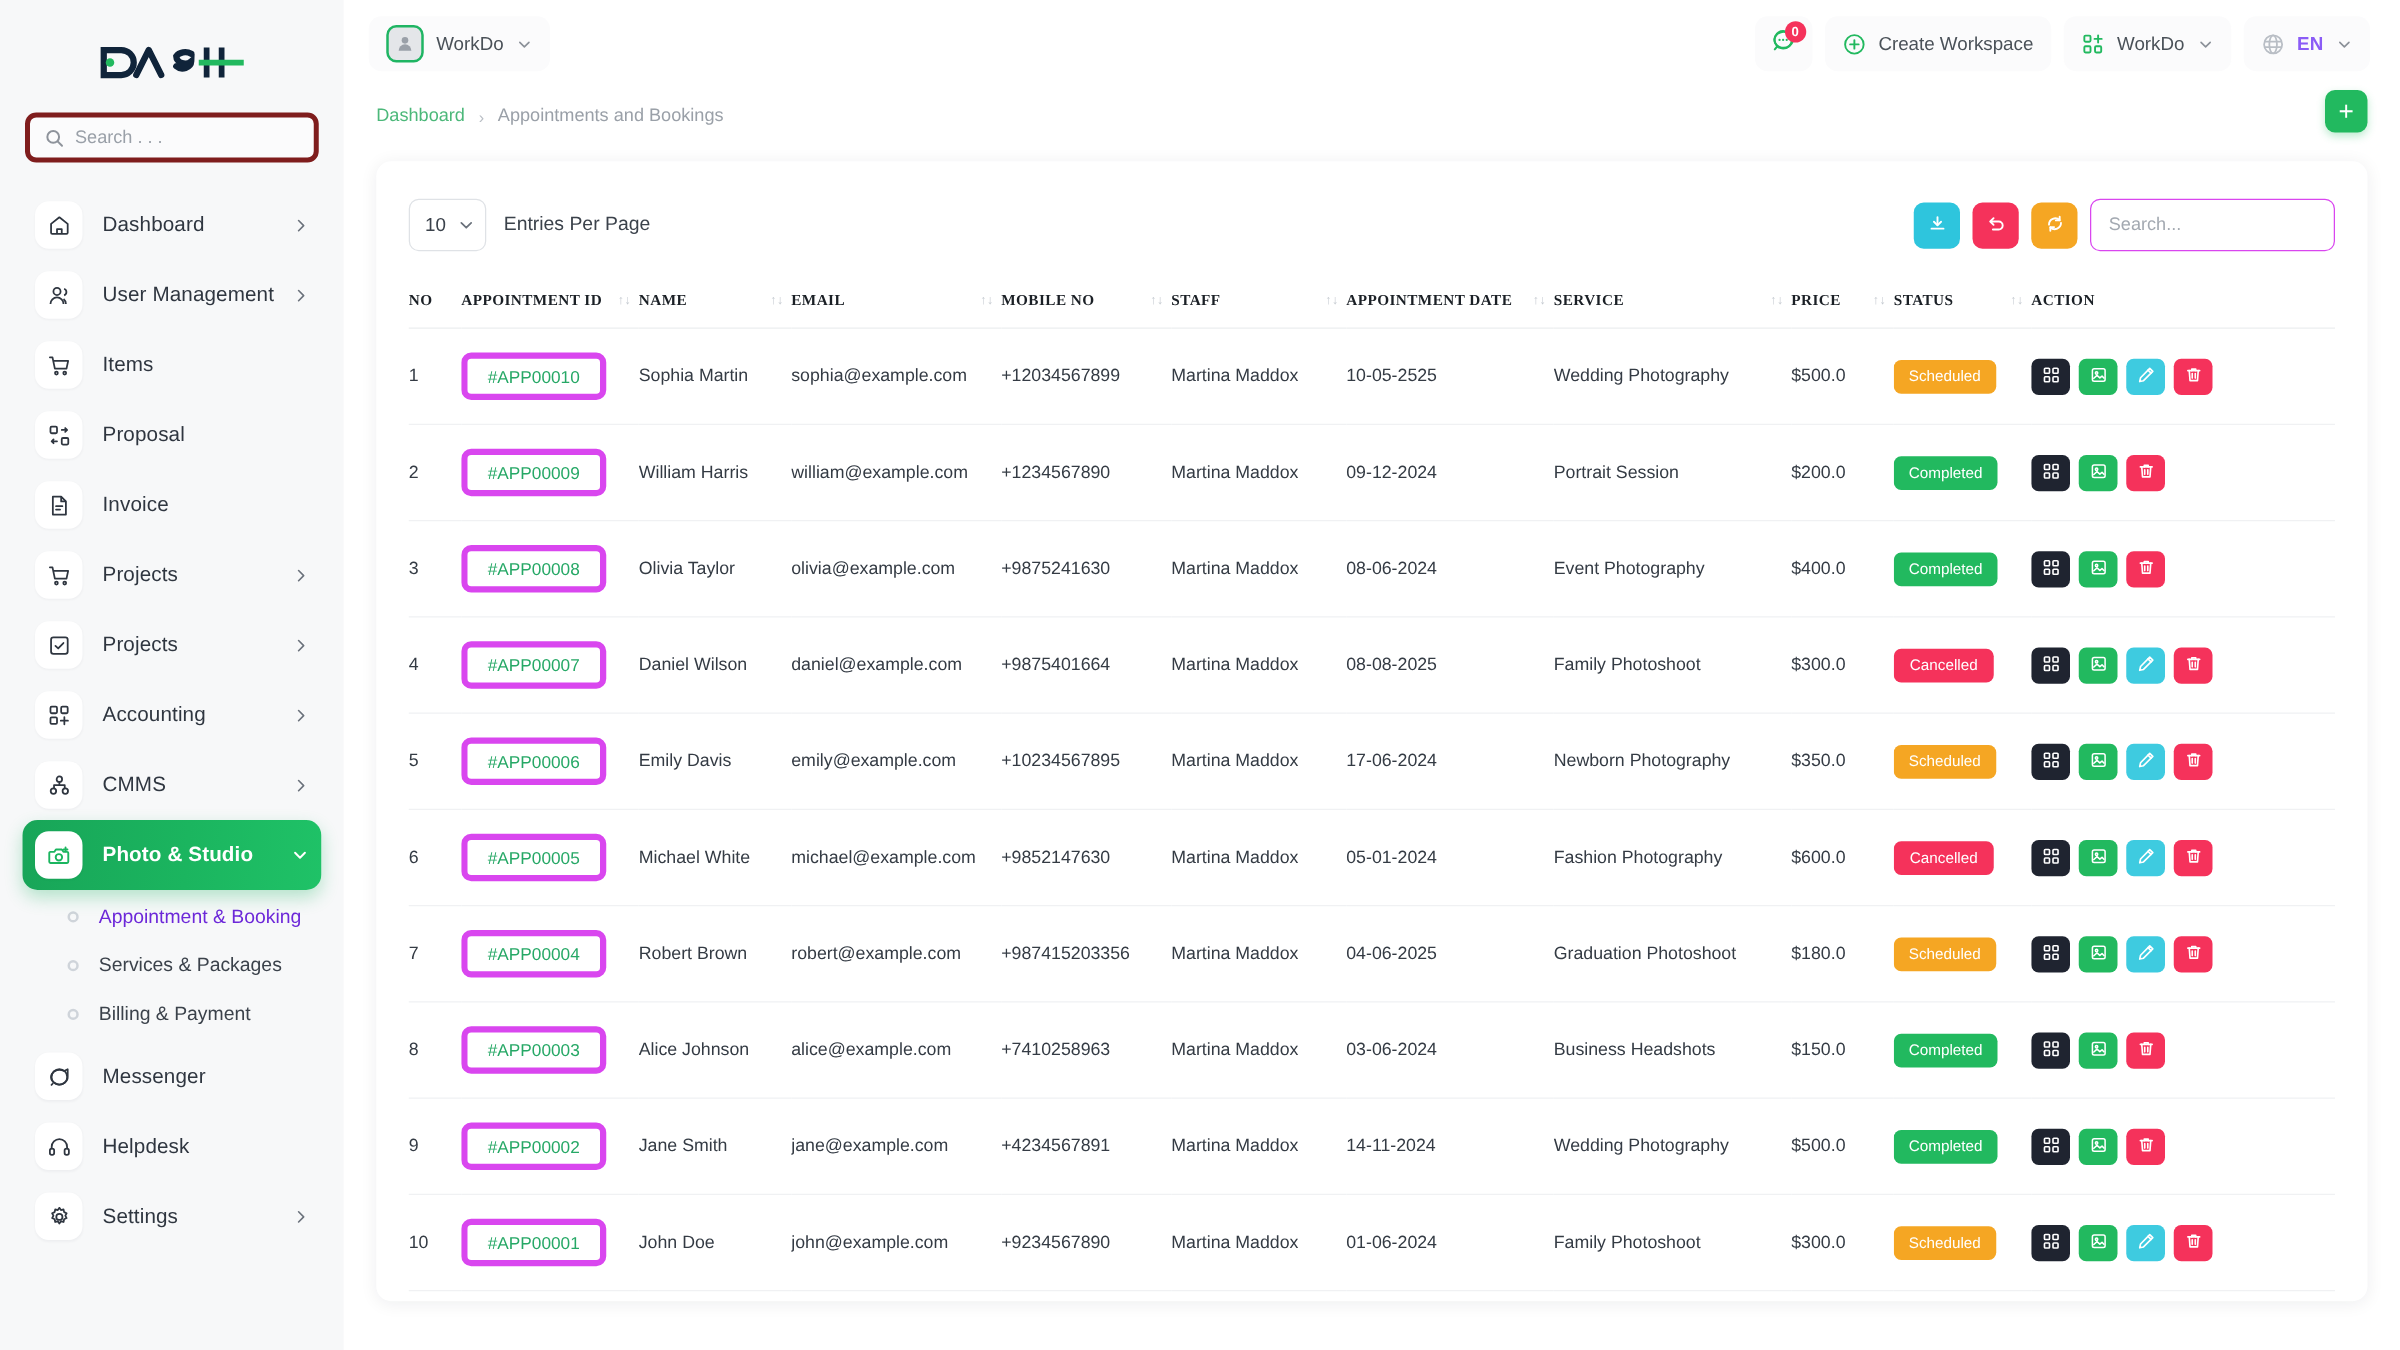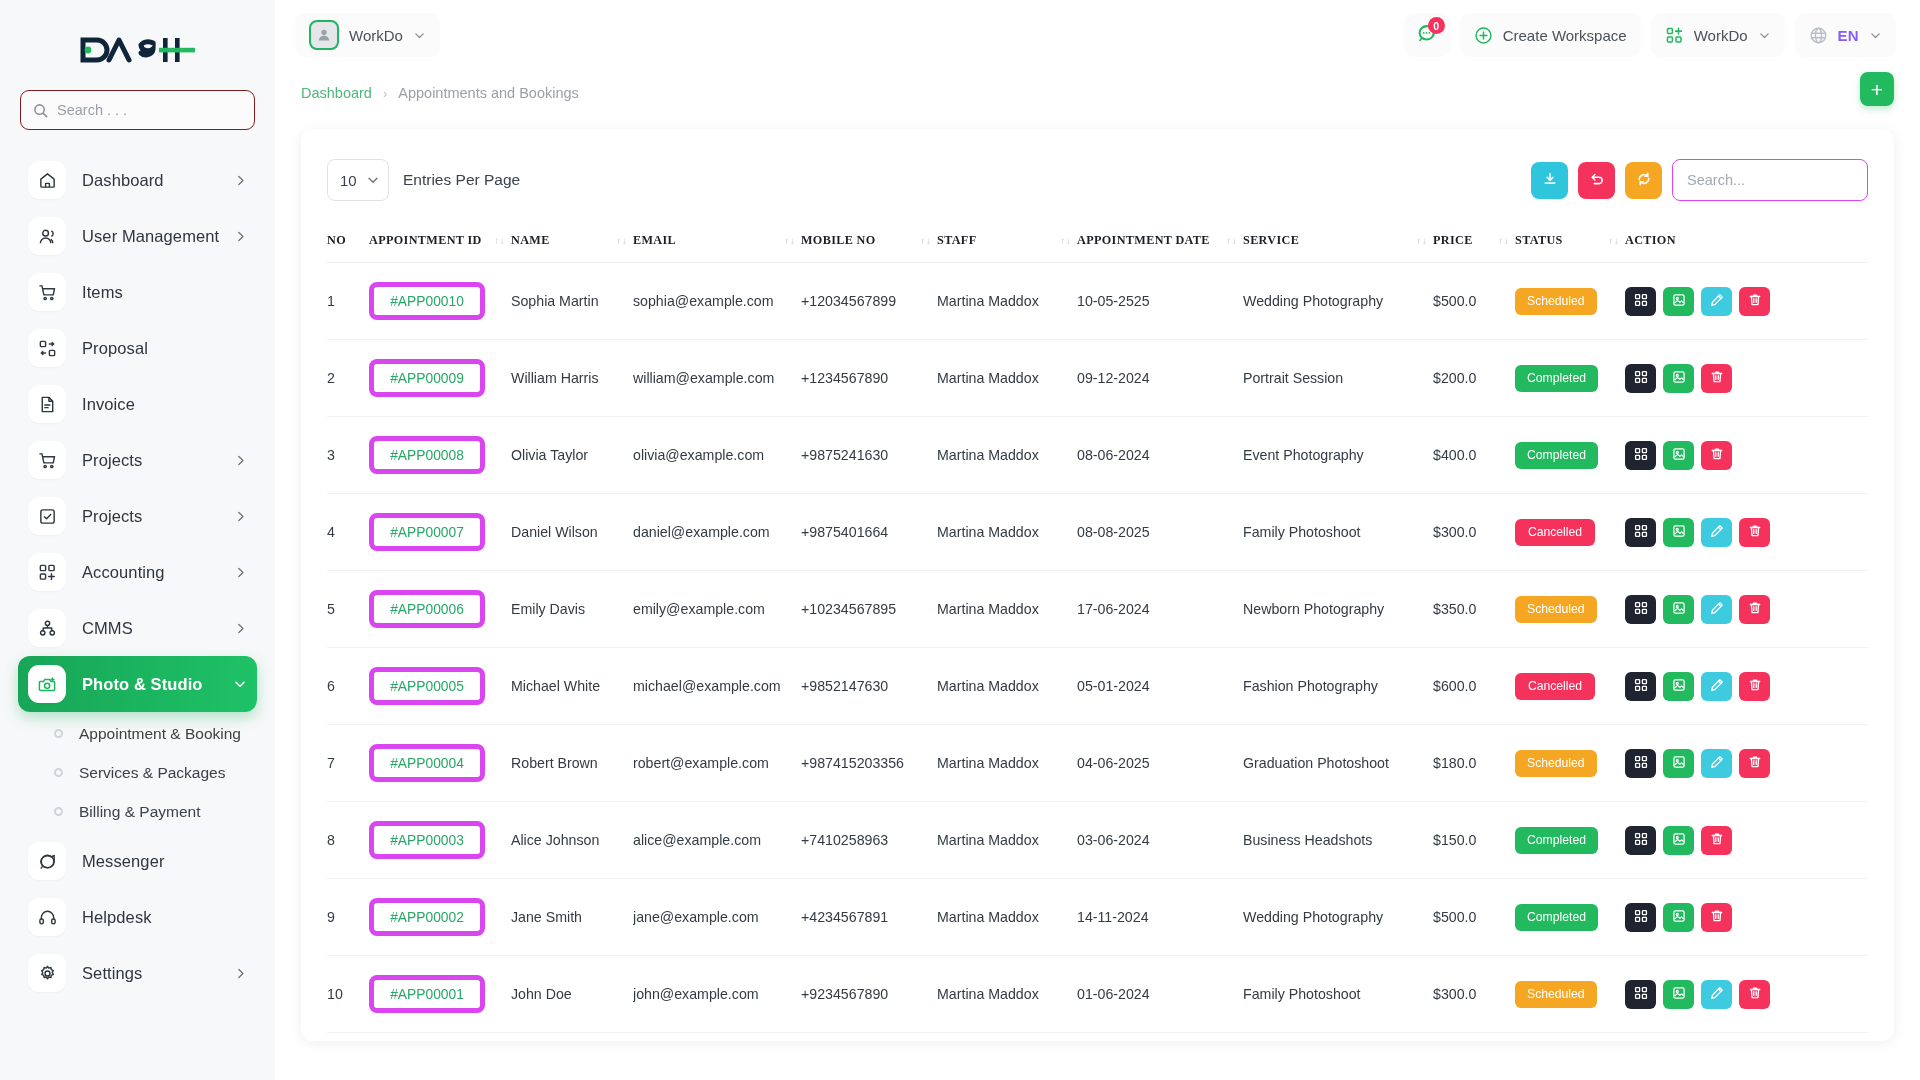--- a/index.html
+++ b/index.html
@@ -21,21 +21,21 @@
     padding-top: 14px;
   }
   .logo-wrap { height: 72px; display: flex; align-items: center; justify-content: center; }
   .logo { display: flex; align-items: center; gap: 0px; }
   .logo svg { display:block; }
 
   .search-box {
     margin: 4px 20px 0 20px;
     height: 40px;
     background: #fbfbfc;
-    border: 1px solid #7f1d1d;
+    border: 4px solid #7f1d1d;
     border-radius: 9px;
     display: flex; align-items: center;
     padding: 0 12px; gap: 9px;
   }
   .search-box .s-ico { color: #8e939b; display:flex; }
   .search-box input {
     border: none; outline: none; background: transparent;
     font-family: "Liberation Sans", sans-serif;
     font-size: 14.5px; color: #57606a; width: 100%;
   }
@@ -84,21 +84,21 @@
     padding-left: 36px;
     cursor: pointer;
   }
   .sub-item .dot {
     width: 9px; height: 9px; border-radius: 50%;
     border: 2px solid #cfd4da;
     flex: 0 0 9px;
   }
   .sub-item .dot.on { border-color: #cfd4da; }
   .sub-item .slbl { margin-left: 16px; font-size: 15.5px; color: #3b424b; white-space: nowrap; }
-  .sub-item.current .slbl { color: #404040; }
+  .sub-item.current .slbl { color: #6d28d9; }
   .sub-item.current .dot { border-color: #cfd4da; }
 
   
   .main { flex: 1 1 auto; height: 1080px; background: #ffffff; position: relative; overflow: hidden; }
 
   .topbar {
     height: 70px; display: flex; align-items: center;
     padding: 0 24px 0 20px; gap: 10px;
     background: #ffffff;
   }

